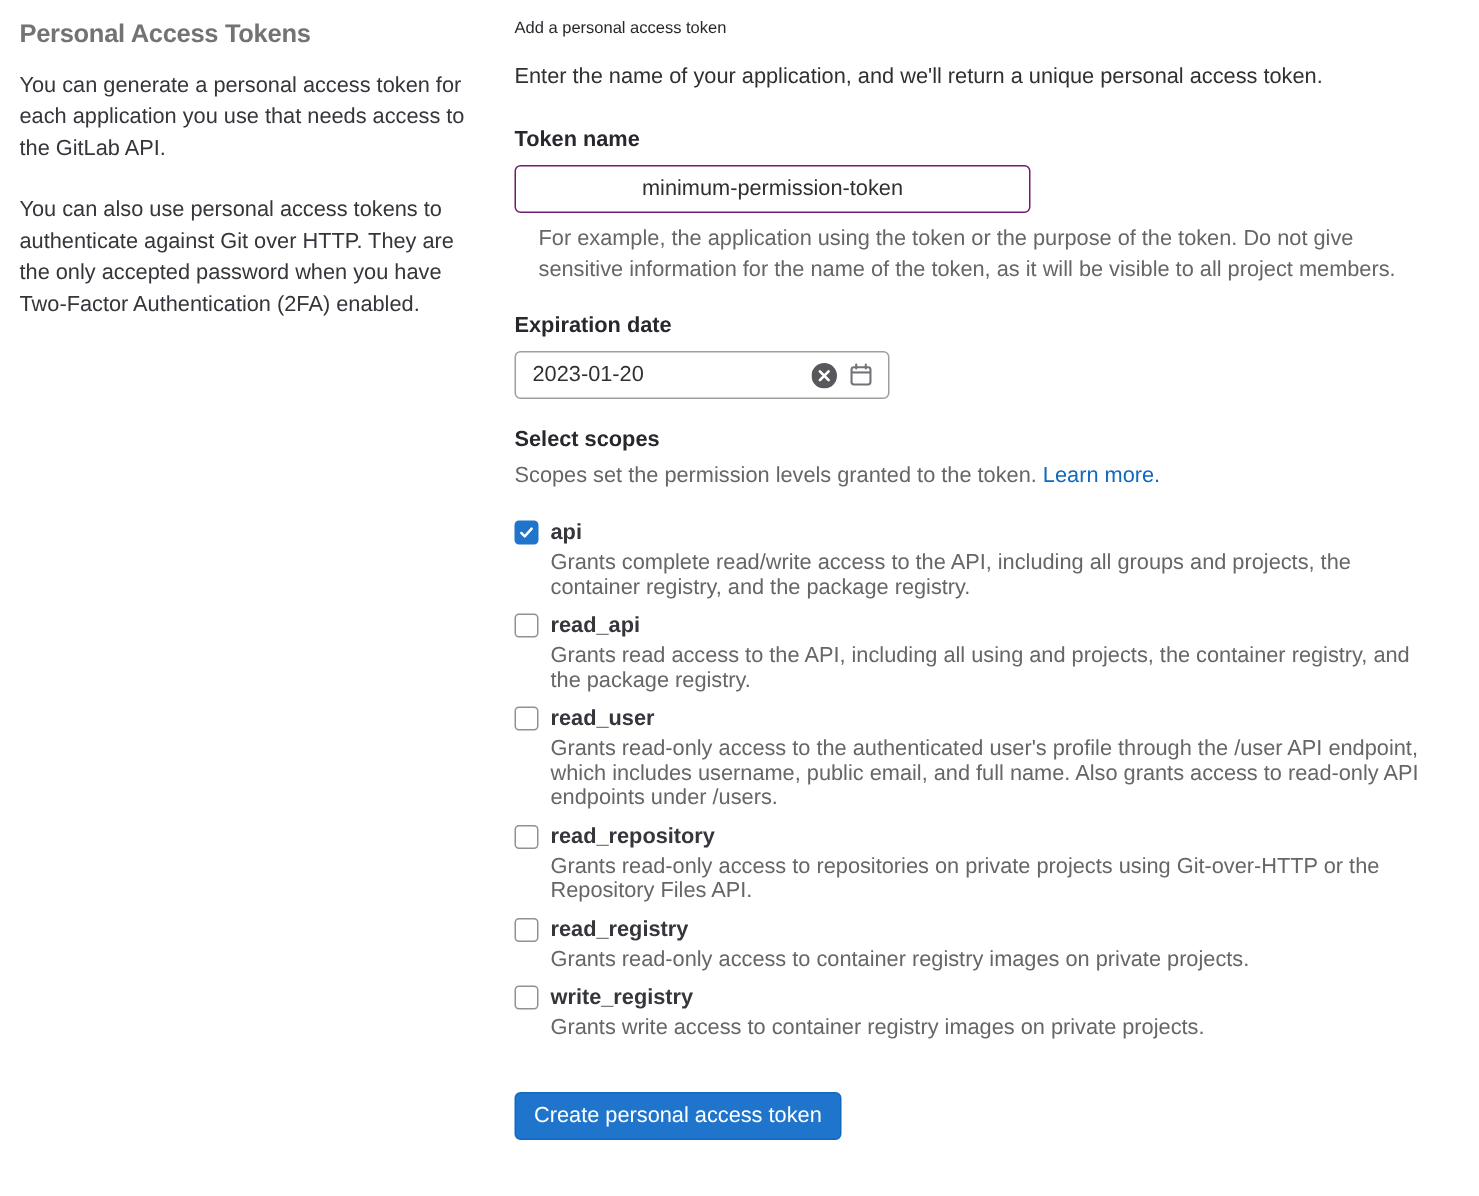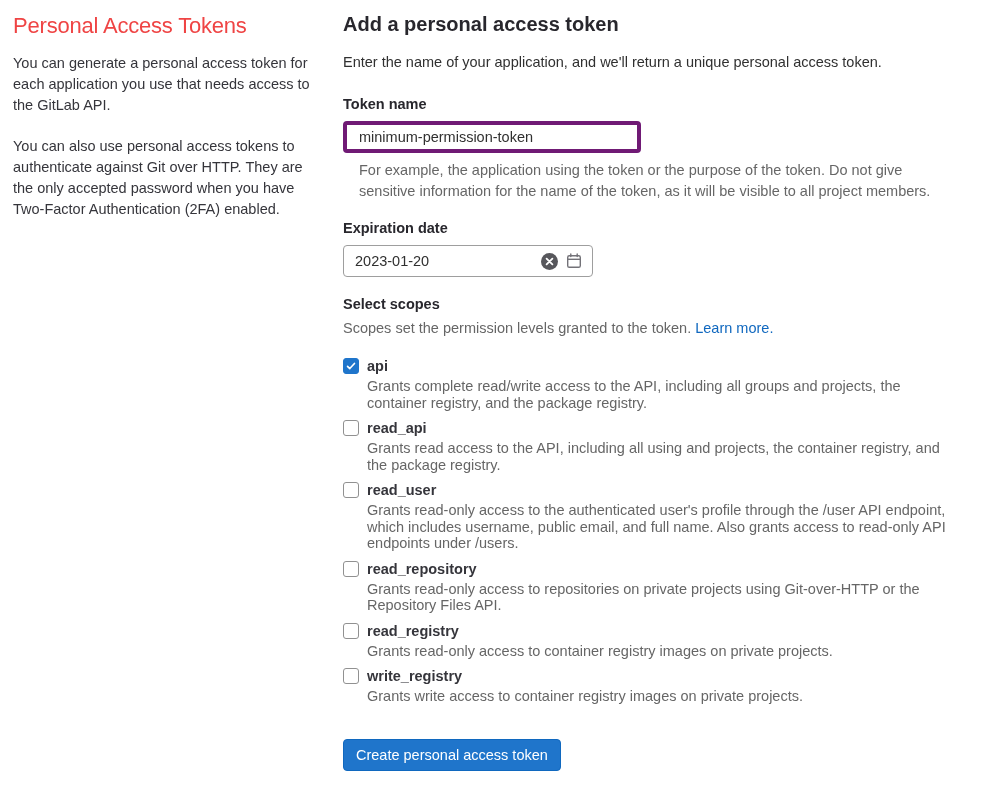--- a/index.html
+++ b/index.html
@@ -18,62 +18,63 @@
     padding: 13px 24px 13px 13px;
     width: 986px;
   }
   
   .sidebar {
     width: 310px;
     flex-shrink: 0;
     margin-right: 20px;
   }
   .page-title {
-    font-size: 22px;
-    font-weight: 400;
-    color: #ef4444;
+    font-size: 17px;
+    font-weight: 700;
+    color: #737373;
     margin: 0 0 14px 0;
     letter-spacing: -0.2px;
   }
   .sidebar p {
     margin: 0 0 20px 0;
     line-height: 21px;
     color: #35353b;
   }
   
   .main {
     flex: 1;
     max-width: 620px;
   }
   .section-title {
-    font-size: 20px;
-    font-weight: 700;
+    font-size: 11px;
+    font-weight: 400;
     margin: 0 0 16px 0;
     color: #28272d;
   }
   .subtitle {
     margin: 0 0 23px 0;
     line-height: 21px;
   }
   .field-label {
     display: block;
     font-weight: 700;
     color: #28272d;
     margin: 0 0 9px 0;
   }
   .text-input {
-    width: 298px;
+    width: 344px;
     height: 32px;
-    border: 4px solid #701a75;
+    border: 1px solid #701a75;
     border-radius: 4px;
     padding: 0 12px;
     font: inherit;
     color: #303030;
     background: #fff;
     outline: none;
+    text-align: center;
   }
   .help-text {
     color: #666666;
     line-height: 21px;
     margin: 7px 0 18px 16px;
   }
   .date-wrapper {
     width: 250px;
     height: 32px;
     border: 1px solid #9e9e9e;

